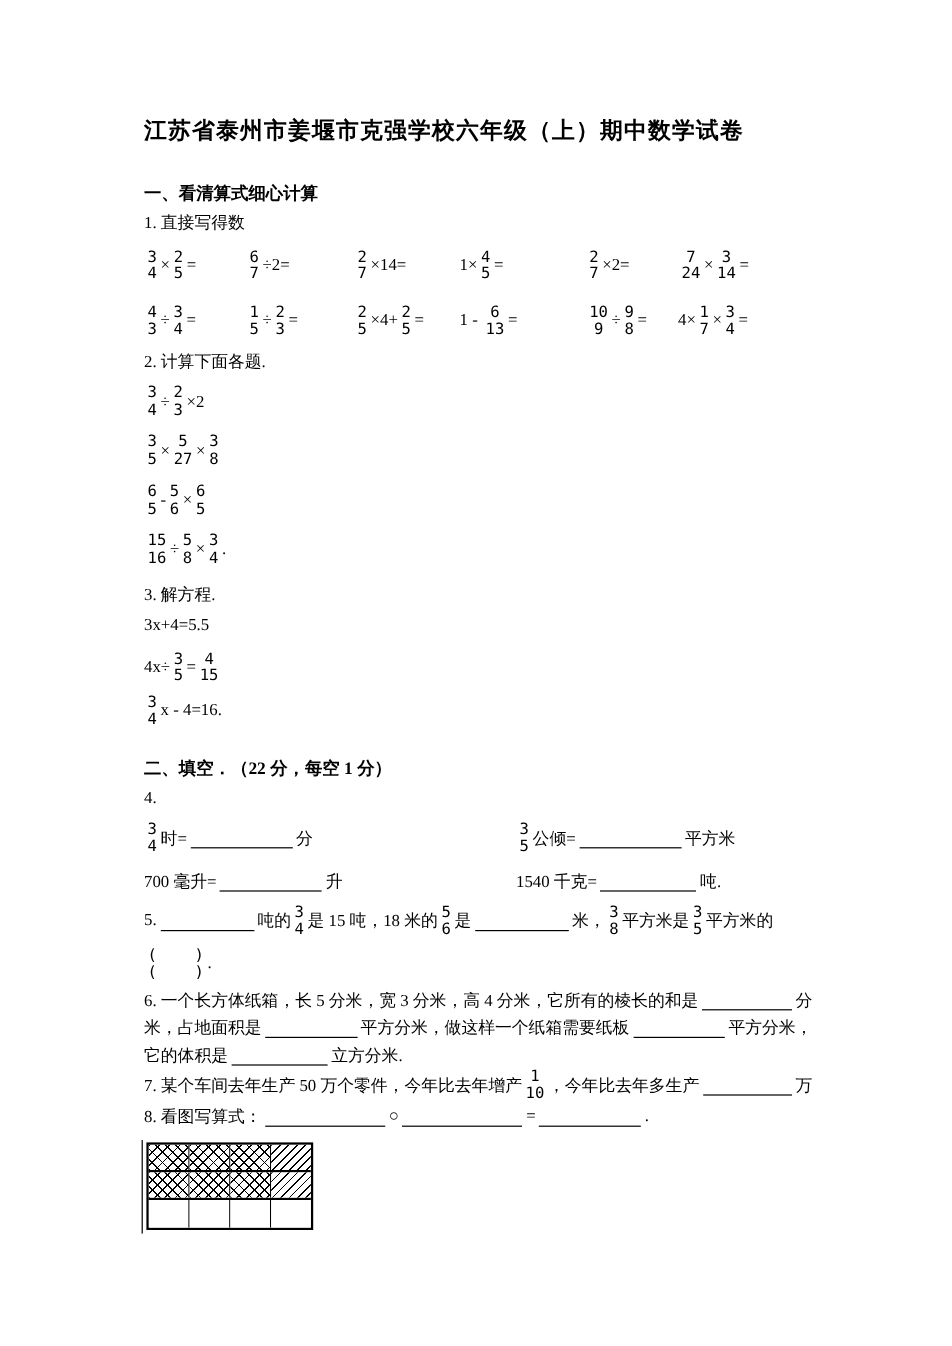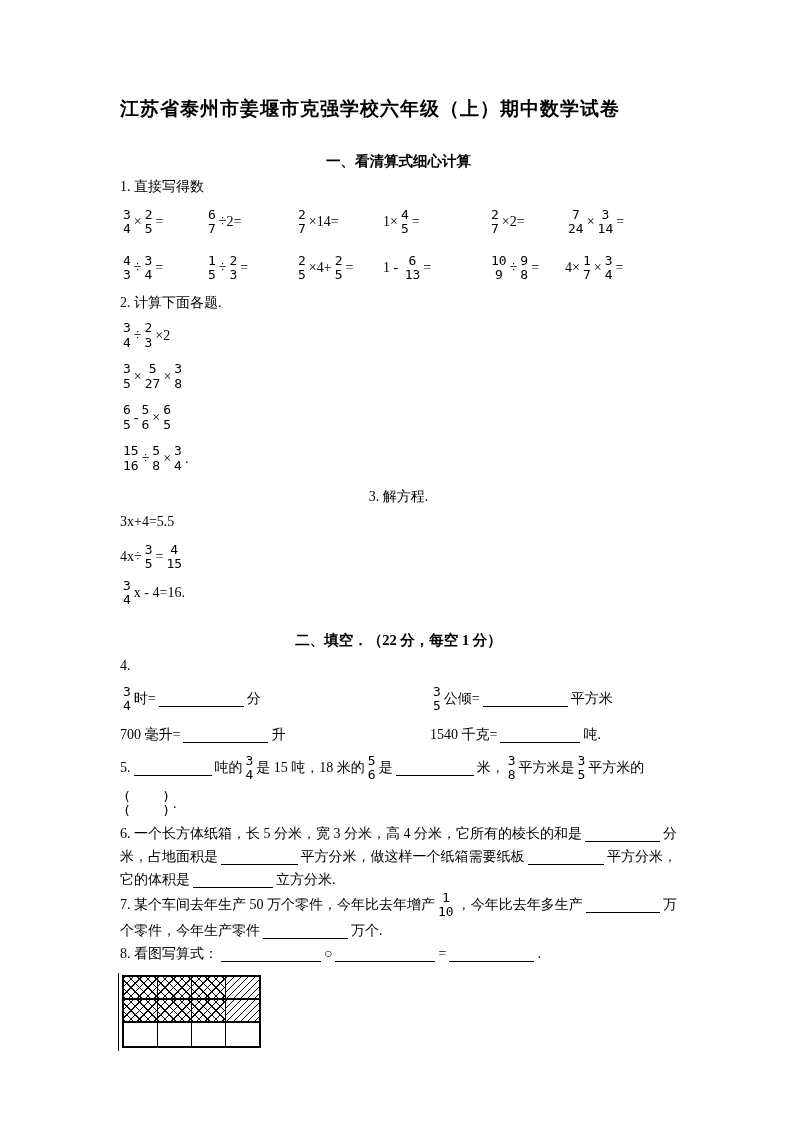--- a/index.html
+++ b/index.html
@@ -6,21 +6,21 @@
   body{
     width:793px;height:1122px;overflow:hidden;color:#000;
     font-family:"Liberation Serif","DejaVu Serif",serif;
     font-size:14px;
   }
   .page{padding:96px 116px 0 120px;width:557px;}
   .title{
     font-size:19px;font-weight:bold;
     letter-spacing:1px;margin:0 0 30px 0;
   }
-  .heading{font-weight:bold;font-size:14.5px;margin:0 0 6px 0;text-align:center;}
+  .heading{font-weight:bold;font-size:14.5px;margin:0 0 6px 0;}
   .mt12{margin-top:24px;}
   .qlabel{margin:2px 0 2px 0;line-height:20px;}
   
   .frac{
     display:inline-flex;flex-direction:column;align-items:center;
     line-height:1.08;font-family:"DejaVu Sans Mono",monospace;
     font-size:13px;margin:0 3px;vertical-align:middle;
   }
   .frac .num,.frac .den{display:block;text-align:center;white-space:pre;}
   .txt{white-space:pre;}
@@ -256,21 +256,21 @@
         </span>
         <span class="txt">×</span>
         <span class="frac">
           <span class="num">3</span>
           <span class="den">4</span>
         </span>
         <span class="txt">.</span>
       </div>
     </div>
 
-  <div class="qlabel" style="margin-top:8px;text-align:center;">3. 解方程.</div>
+  <div class="qlabel" style="margin-top:8px;">3. 解方程.</div>
   <div class="vlist q3">
       <div class="expr-cell">
         <span class="txt">3x+4=5.5</span>
       </div>
       <div class="expr-cell">
         <span class="txt">4x÷</span>
         <span class="frac">
           <span class="num">3</span>
           <span class="den">5</span>
         </span>
@@ -382,25 +382,20 @@
       <div class="expr-cell">
         <span class="txt">7. 某个车间去年生产 50 万个零件，今年比去年增产</span>
         <span class="frac">
           <span class="num">1</span>
           <span class="den">10</span>
         </span>
         <span class="txt">，今年比去年多生产</span>
         <span class="blank" style="width: 85px;"></span>
         <span class="txt">万</span>
       </div>
-      <div class="expr-cell">
-        <span class="txt">个零件，今年生产零件</span>
-        <span class="blank" style="width: 85px;"></span>
-        <span class="txt">万个.</span>
-      </div>
     </div>
   <div class="line">
       <span class="txt">8. 看图写算式：</span>
       <span class="blank" style="width: 100px;"></span>
       <span class="txt">○</span>
       <span class="blank" style="width: 100px;"></span>
       <span class="txt">=</span>
       <span class="blank" style="width: 85px;"></span>
       <span class="txt">.</span>
     </div>

